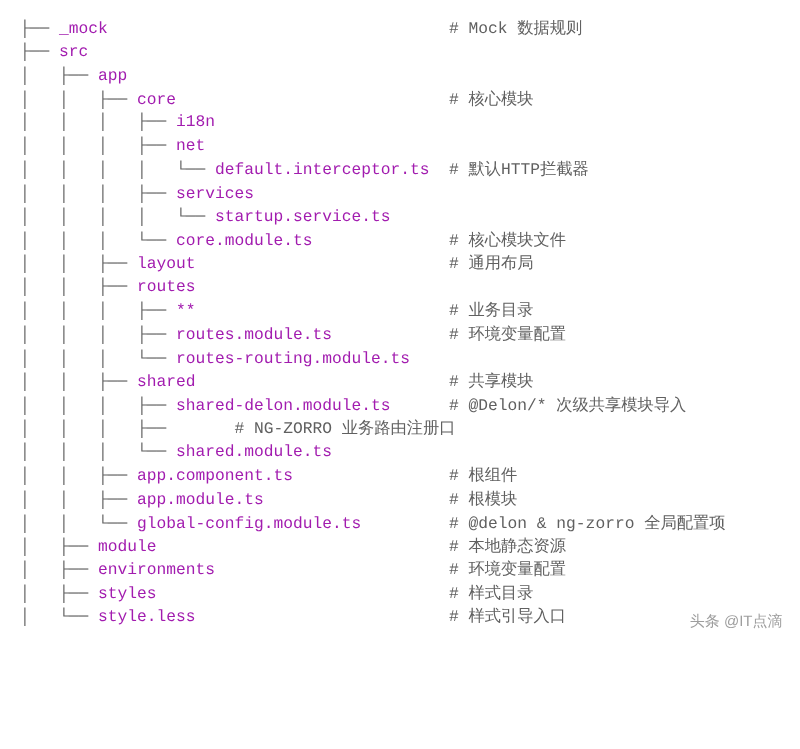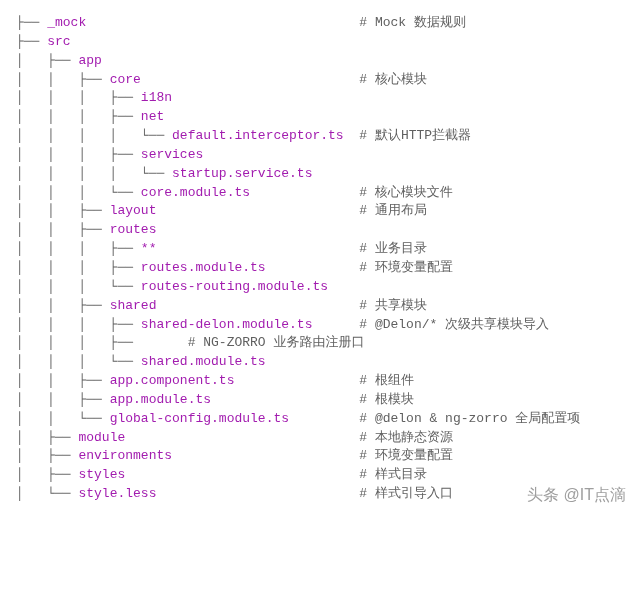--- a/index.html
+++ b/index.html
@@ -34,21 +34,21 @@
       text-align: right;
     }
     .tree-container {
       display: block;
     }
     .watermark {
       position: absolute;
       right: 14px;
       bottom: 6px;
       font-family: -apple-system, "PingFang SC", "Microsoft YaHei", sans-serif;
-      font-size: 16px;
+      font-size: 12px;
       color: #9e9e9e;
     }
   </style>
 </head>
 <body>
 
 <div class="tree-container" id="tree">
     <div class="tree-row"><span class="tree-prefix">├── </span><span class="node-name">_mock</span><span class="spacer">                                   </span><span class="comment"># Mock 数据规则</span></div>
     <div class="tree-row"><span class="tree-prefix">├── </span><span class="node-name">src</span></div>
     <div class="tree-row"><span class="tree-prefix">│   ├── </span><span class="node-name">app</span></div>

